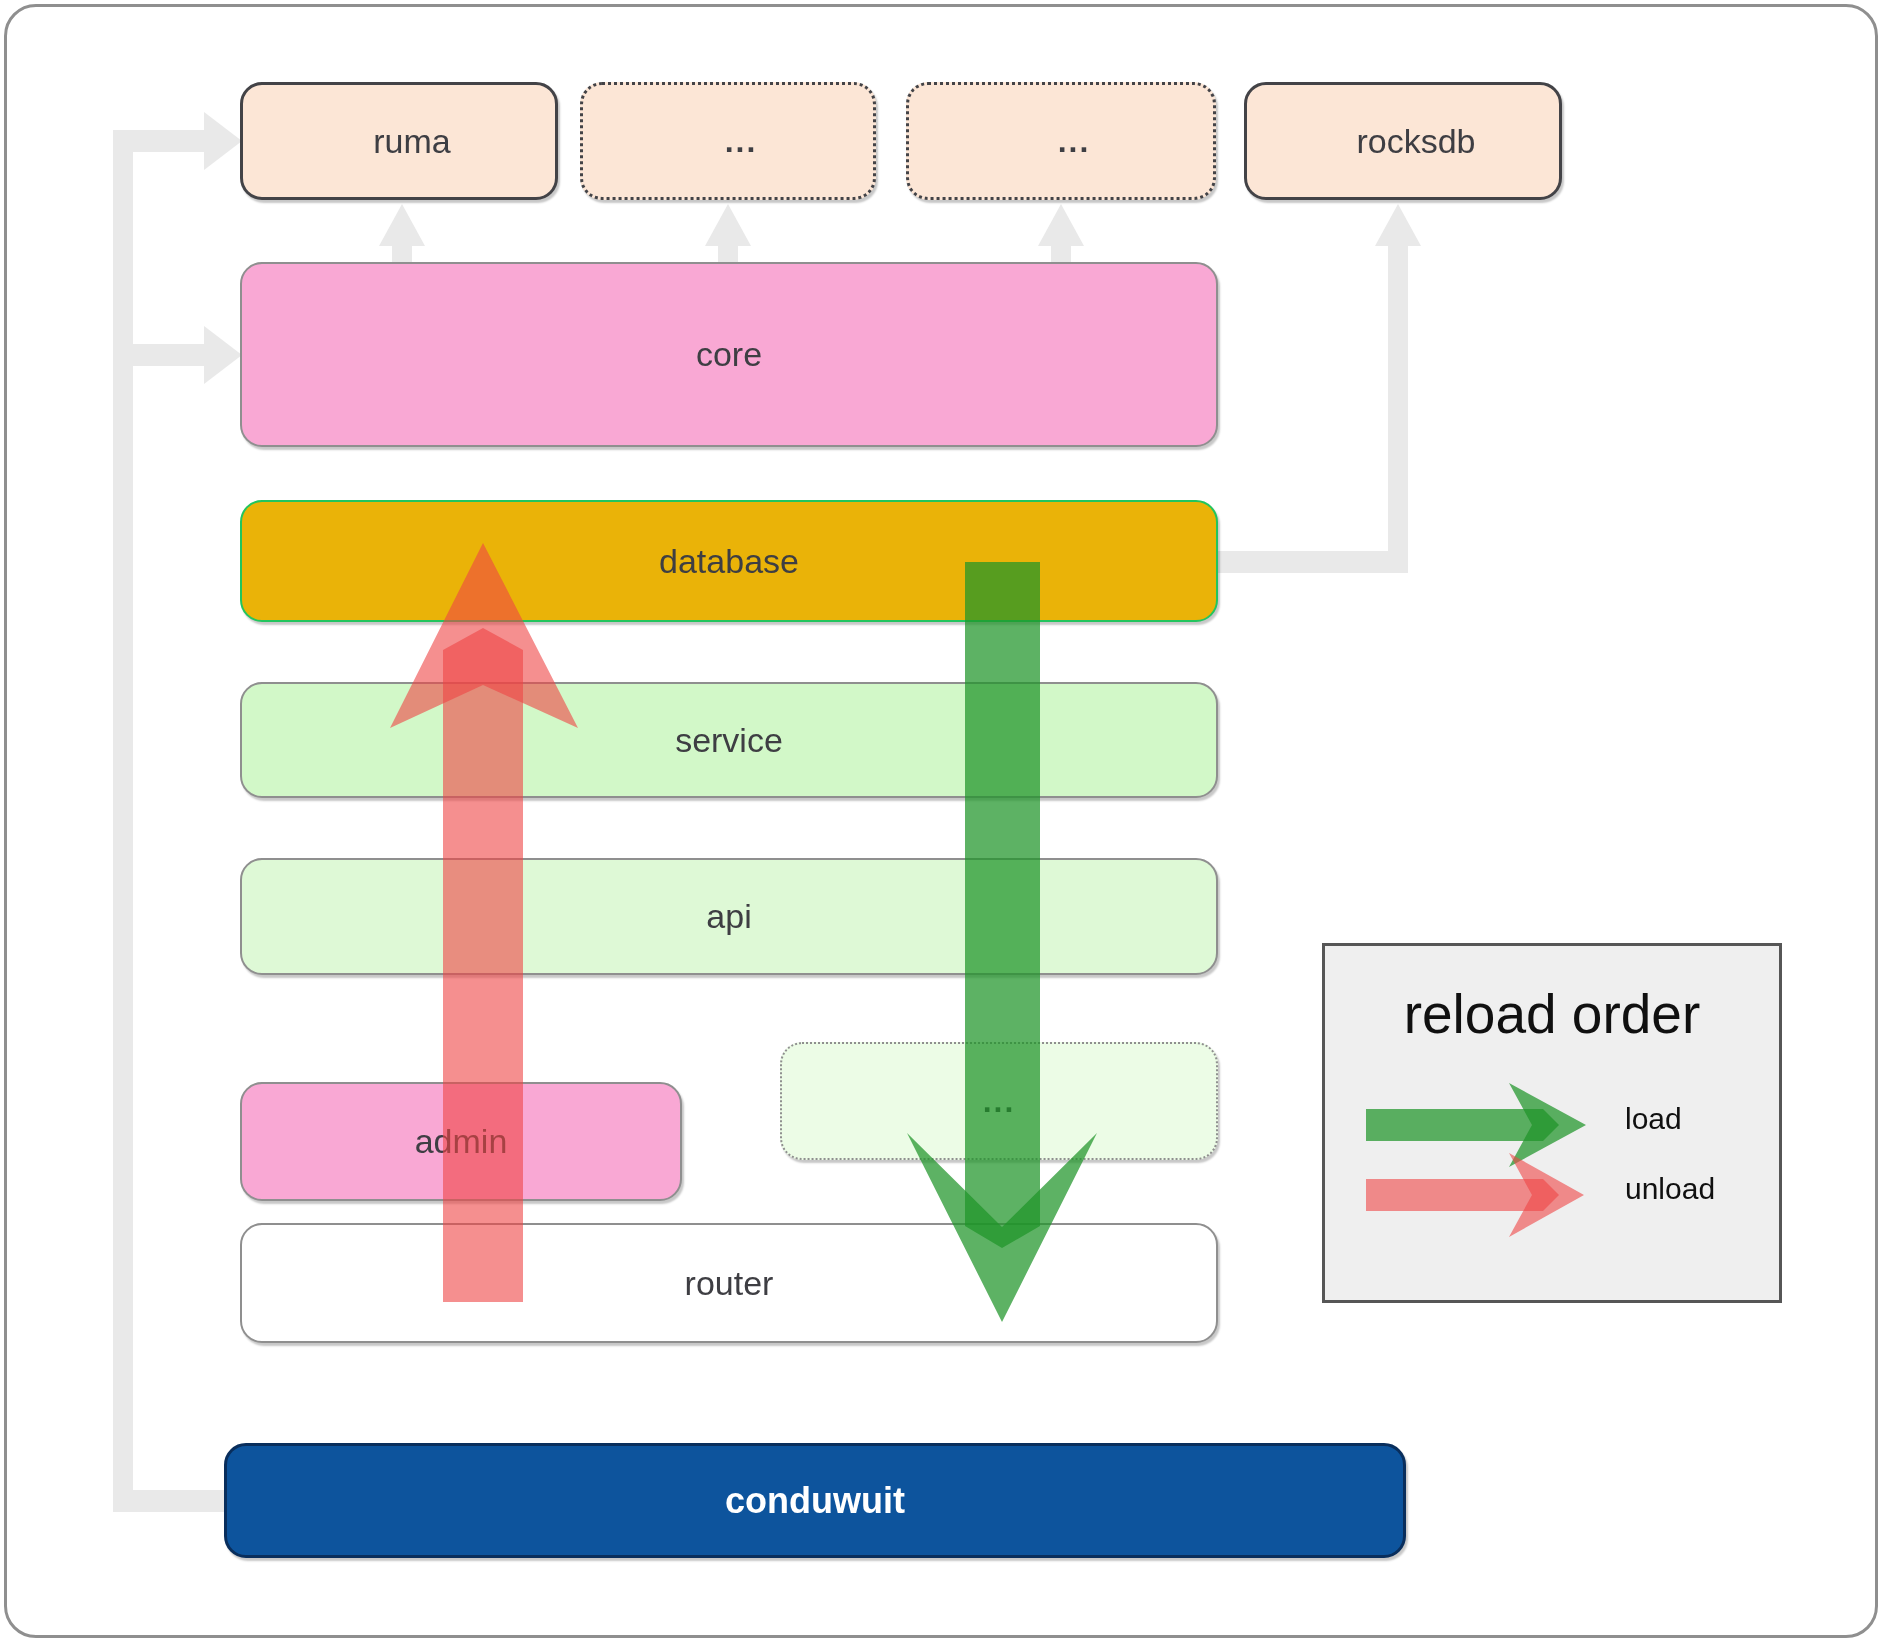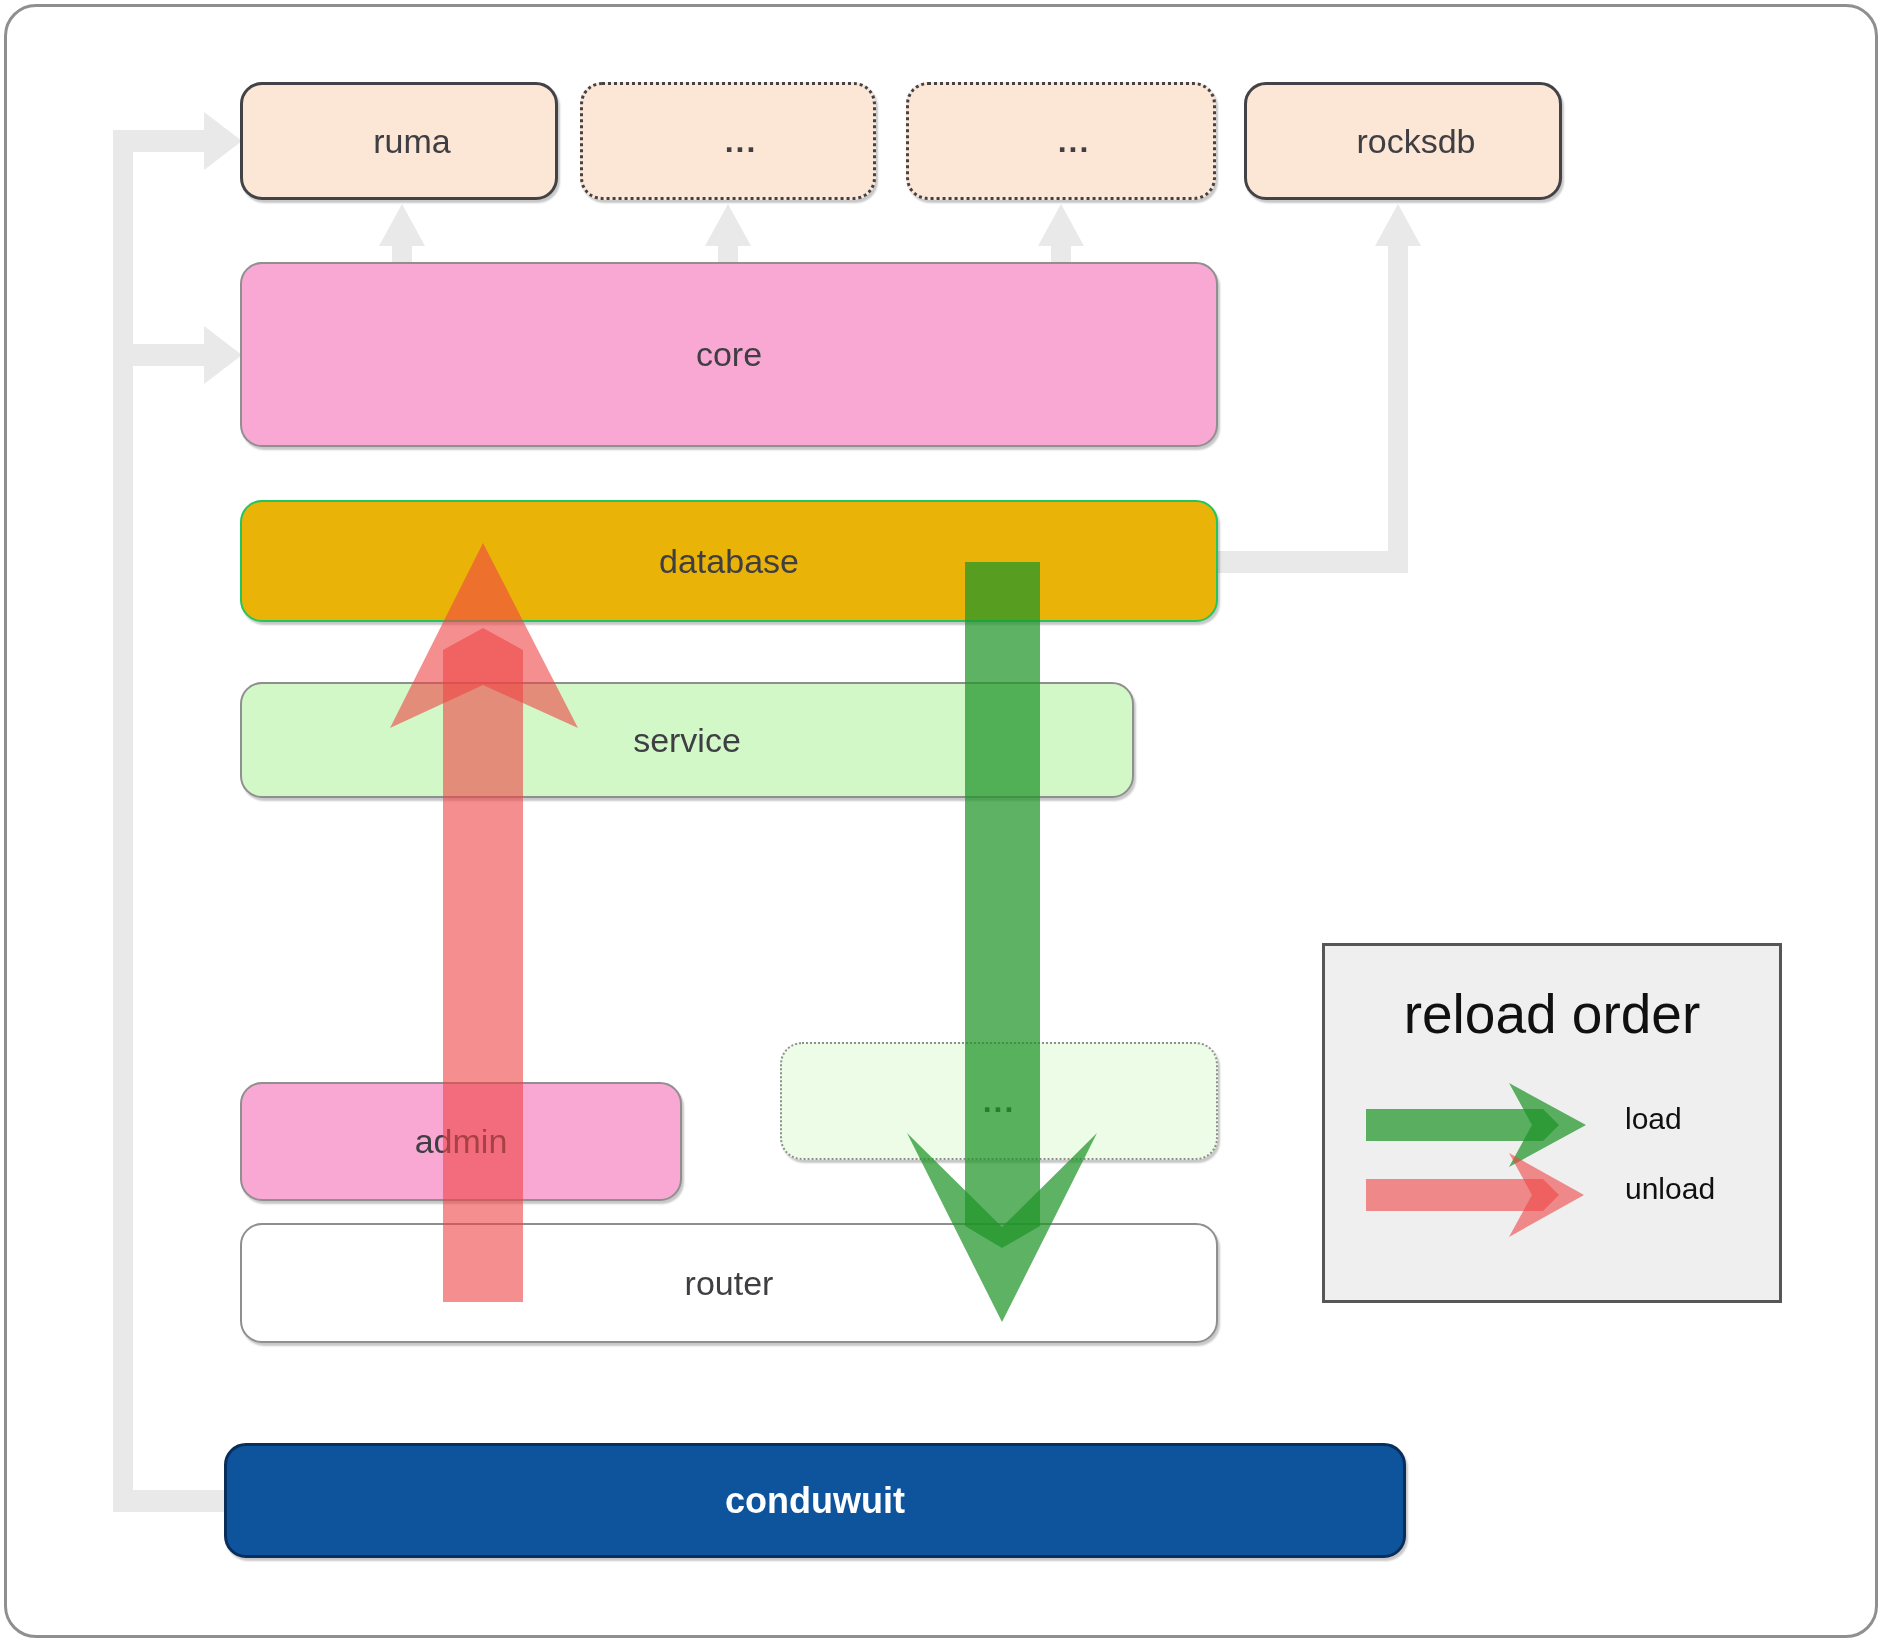--- a/index.html
+++ b/index.html
@@ -28,21 +28,21 @@
   .dots{font-weight:700;font-size:32px;letter-spacing:2px;}
   .peach{background:#fce6d6;padding-left:26px;}
   .solid-dark{border:3px solid #434347;}
   .dotted-dark{border:3px dotted #434347;}
   .b-ruma{left:240px;top:82px;width:318px;height:118px;}
   .b-deps1{left:580px;top:82px;width:296px;height:118px;}
   .b-deps2{left:906px;top:82px;width:310px;height:118px;}
   .b-rocksdb{left:1244px;top:82px;width:318px;height:118px;}
   .b-core{left:240px;top:262px;width:978px;height:185px;background:#f9a8d4;border:2px solid #8f8f8f;}
   .b-database{left:240px;top:500px;width:978px;height:122px;background:#eab308;border:2px solid #22c55e;}
-  .b-service{left:240px;top:682px;width:894px;height:116px;background:#d2f8c8;border:2px solid #8f8f8f;}
+  .b-service{left:240px;top:682px;width:978px;height:116px;background:#d2f8c8;border:2px solid #8f8f8f;}
   .b-api{left:240px;top:858px;width:978px;height:117px;background:#def9d6;border:2px solid #8f8f8f;}
   .b-admin{left:240px;top:1042px;width:442px;height:119px;background:#f9a8d4;border:2px solid #8f8f8f;margin-top:40px;}
   .b-extra{left:780px;top:1042px;width:438px;height:118px;background:#ecfce6;border:2px dotted #8f8f8f;}
   .b-router{left:240px;top:1223px;width:978px;height:120px;background:#ffffff;border:2px solid #8f8f8f;}
   .b-conduwuit{left:224px;top:1443px;width:1182px;height:115px;background:#0d549d;border:3px solid #092e5c;
     color:#ffffff;font-weight:600;font-size:36px;}
   .connector-layer{z-index:1;}
   .arrow-layer{z-index:3;pointer-events:none;}
   .legend{
     position:absolute;left:1322px;top:943px;width:460px;height:360px;
@@ -102,20 +102,23 @@
 
   <div class="box b-core">
     <span>core</span>
   </div>
   <div class="box b-database">
     <span>database</span>
   </div>
   <div class="box b-service">
     <span>service</span>
   </div>
+  <div class="box b-api">
+    <span>api</span>
+  </div>
   <div class="box b-admin">
     <span>admin</span>
   </div>
   <div class="box b-extra">
     <span class="dots">...</span>
   </div>
   <div class="box b-router">
     <span>router</span>
   </div>
   <div class="box b-conduwuit">

